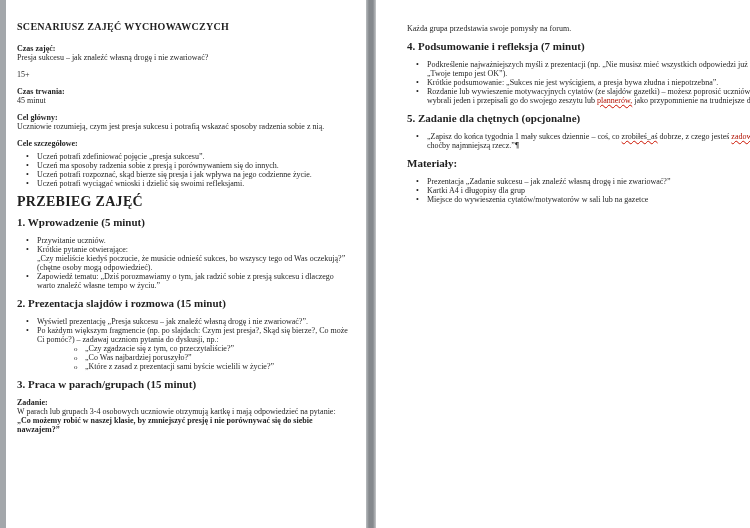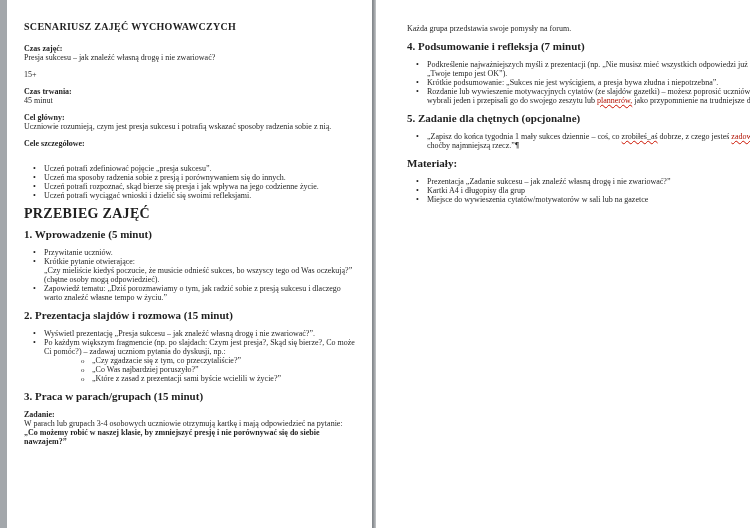--- a/index.html
+++ b/index.html
@@ -7,32 +7,32 @@
     width:750px;height:528px;overflow:hidden;position:relative;
     background:#ffffff;
     font-family:"Liberation Serif","DejaVu Serif",serif;
     color:#1f1f1f;
   }
   .strip{position:absolute;top:0;height:528px;background:#94989c;}
   #strip-left{left:0;width:7px;background:#a3a7ab;}
   #strip-mid{left:366px;width:10px;background:linear-gradient(90deg,#b9bcbf,#85898d 30%,#85898d 70%,#c6c8ca);}
   #strip-right{left:741px;width:9px;background:#a3a7ab;}
   .page{position:absolute;top:0;height:528px;background:#ffffff;}
-  #page1{left:13px;width:359px;}
+  #page1{left:6px;width:359px;}
   #page2{left:376px;width:418px;}
   .content{font-size:8px;line-height:9px;}
   #page1 .content{padding:21px 14px 0 11px;}
   #page2 .content{padding:24px 6px 0 31px;}
   h1{font-size:10px;line-height:12px;margin:0 0 11px 0;letter-spacing:.3px;font-weight:bold;}
   h2{font-size:14px;line-height:12px;margin:7px 0 10px 0;letter-spacing:.3px;font-weight:bold;}
   h3{font-size:11px;line-height:9px;margin:9px 0 9px 0;font-weight:bold;}
   .group{margin:0 0 8px 0;}
   .lbl{font-weight:bold;}
   ul{list-style:none;margin:8px 0;padding:0;}
-  ul.tight{margin:16px 0 8px 0;}
+  ul.tight{margin:4px 0 8px 0;}
   li{position:relative;padding-left:20px;margin:0;}
   li::before{content:"\2022";position:absolute;left:9px;top:0;}
   ul.sub{margin:0 0 0 28px;}
   ul.sub > li::before{content:"o";font-size:7px;top:.5px;}
   .boldq{font-weight:bold;}
   .spell{text-decoration:underline wavy #cc1100;text-decoration-thickness:1px;text-underline-offset:1px;}
   .redspell{color:#b01000;text-decoration:underline wavy #cc1100;text-decoration-thickness:1px;text-underline-offset:1px;}
   .pilcrow{font-weight:bold;}
 </style>
 </head>

